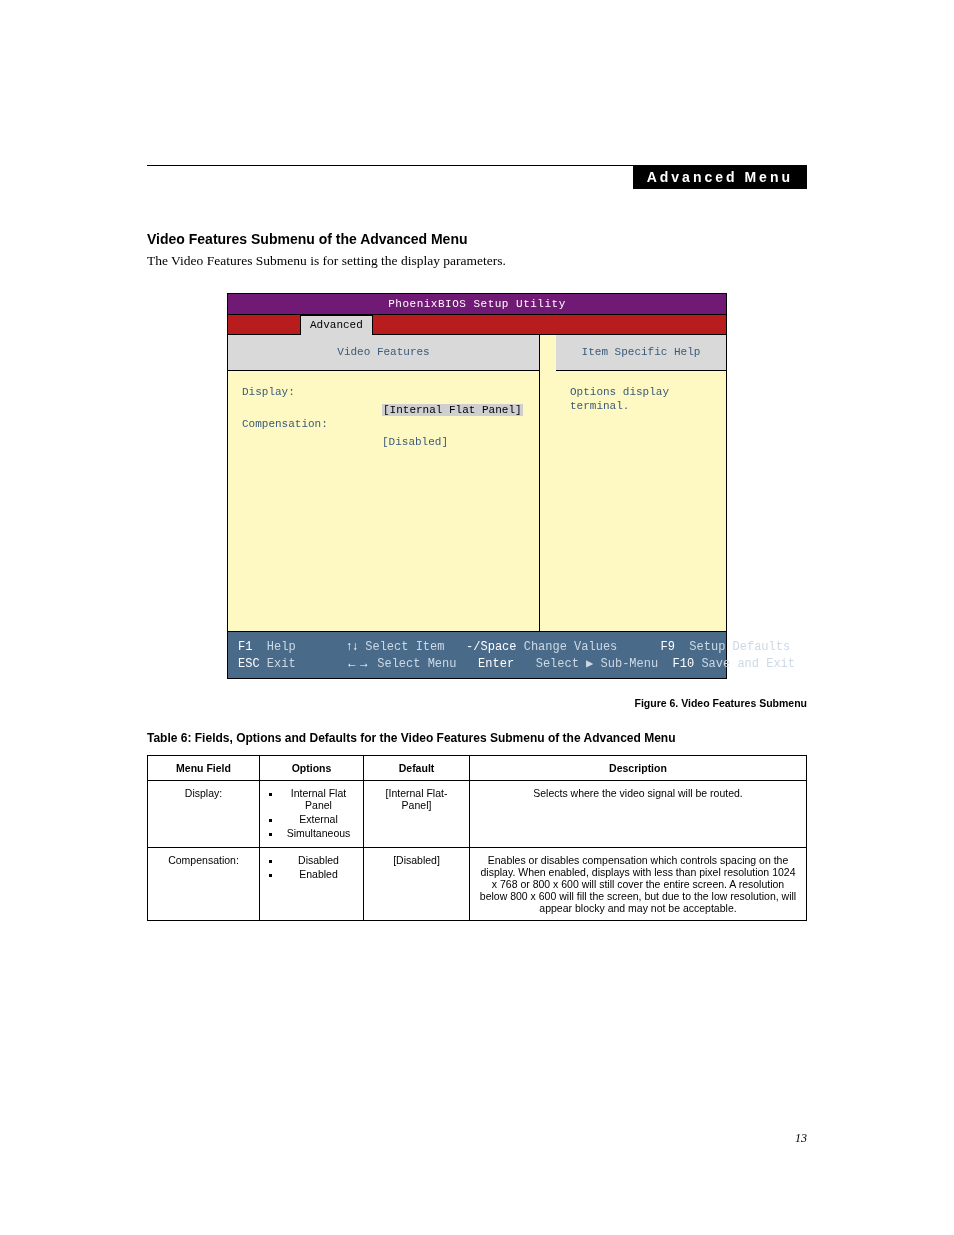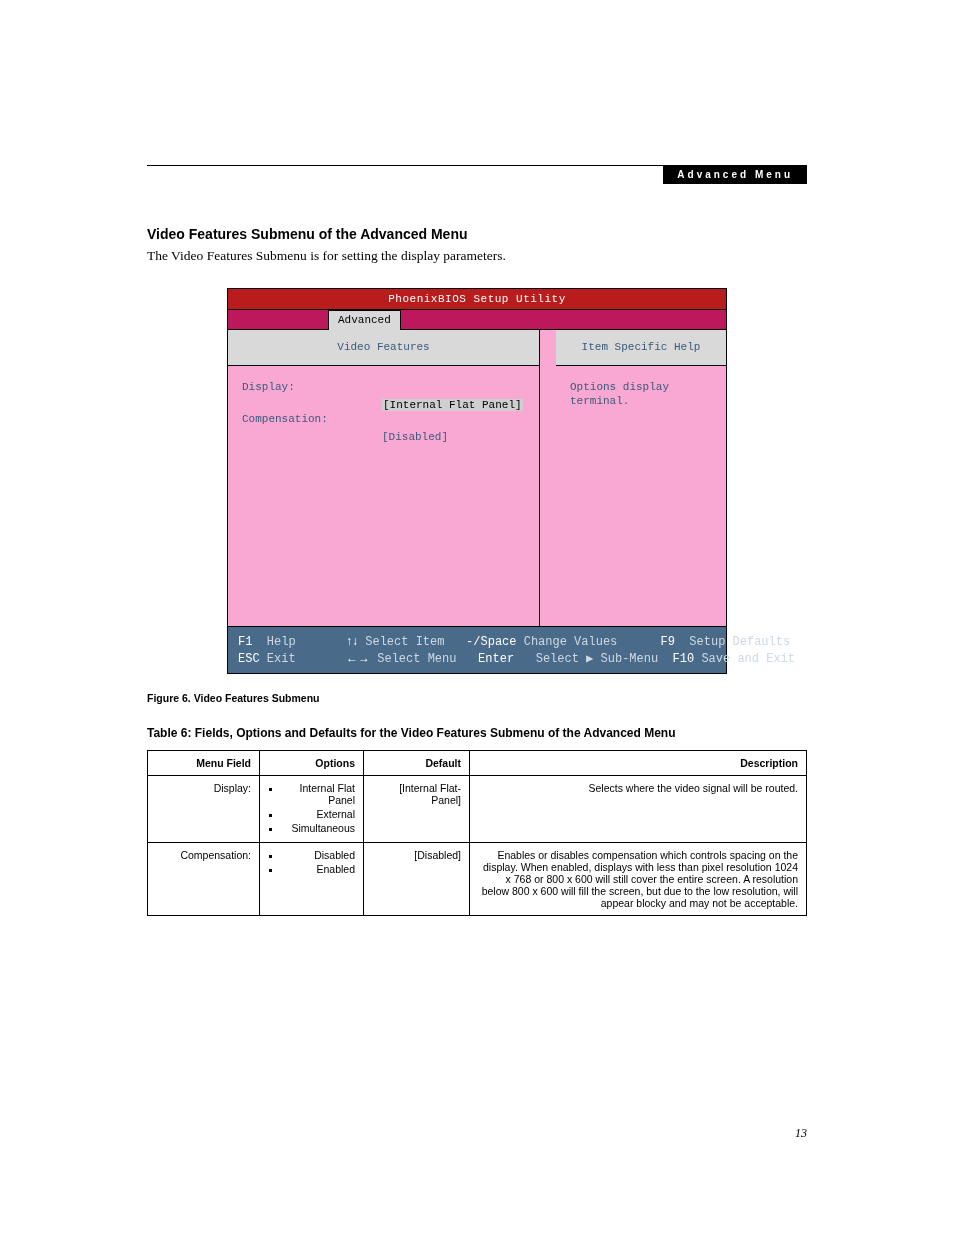--- a/index.html
+++ b/index.html
@@ -21,21 +21,21 @@
   .header-bar {
     display: flex;
     justify-content: flex-end;
     margin-top: -1px;
   }
   .header-chip {
     background: #000;
     color: #fff;
     font-family: Verdana, Arial, sans-serif;
     font-weight: bold;
-    font-size: 10px;
+    font-size: 14px;
     letter-spacing: 3px;
     padding: 4px 14px 4px 14px;
   }
   h2.section-title {
     font-family: Verdana, Arial, sans-serif;
     font-weight: bold;
     font-size: 14px;
     margin: 42px 0 6px 0;
   }
   p.intro {
@@ -48,50 +48,49 @@
   .bios {
     margin: 0 auto;
     width: 500px;
     border: 1px solid #000;
     font-family: "Courier New", monospace;
     font-size: 11px;
     line-height: 1.35;
   }
   .bios-title {
     text-align: center;
-    background: #b91c1c;
+    background: #701a75;
     color: #fff;
     padding: 3px 0 2px 0;
     letter-spacing: 0.5px;
     border-bottom: 1px solid #000;
   }
   .bios-tabs {
-    background: #be185d;
+    background: #b91c1c;
     color: #cdd9e4;
     padding: 0;
     display: flex;
     border-bottom: 1px solid #000;
-    gap: 28px;
   }
   .bios-tab-spacer {
     width: 72px;
     padding: 2px 0;
   }
   .bios-tab-active {
     background: #d9d9d9;
     color: #000;
     padding: 2px 9px;
     border: 1px solid #000;
     border-bottom: none;
     margin-bottom: -1px;
   }
   .bios-body {
     display: flex;
     height: 296px;
-    background: #f9a8d4;
+    background: #fef9c3;
     gap: 16px;
   }
   .bios-left {
     flex: 1 1 auto;
     border-right: 1px solid #000;
     display: flex;
     flex-direction: column;
   }
   .bios-right {
     width: 170px;
@@ -130,21 +129,21 @@
     color: #cdd9e4;
     padding: 6px 10px 6px 10px;
     border-top: 1px solid #000;
     white-space: pre;
     font-size: 12px;
   }
   .bios-footer .wt { color: #fff; }
   .bios-footer .arrow { font-family: Arial, sans-serif; }
 
   .fig-caption {
-    text-align: left;
+    text-align: right;
     font-family: Verdana, Arial, sans-serif;
     font-size: 10.5px;
     font-weight: bold;
     margin: 18px 0 22px 0;
   }
   .table-title {
     font-family: Verdana, Arial, sans-serif;
     font-size: 12px;
     font-weight: bold;
     margin: 0 0 10px 0;
@@ -152,21 +151,21 @@
   table.opt {
     width: 100%;
     border-collapse: collapse;
     font-family: Verdana, Arial, sans-serif;
     font-size: 10.5px;
   }
   table.opt th, table.opt td {
     border: 1px solid #000;
     padding: 6px 8px;
     vertical-align: top;
-    text-align: right;
+    text-align: center;
   }
   table.opt th {
     font-weight: bold;
   }
   table.opt td ul {
     list-style: square;
     margin: 0;
     padding-left: 14px;
   }
   table.opt td ul li { margin: 0 0 2px 0; }

